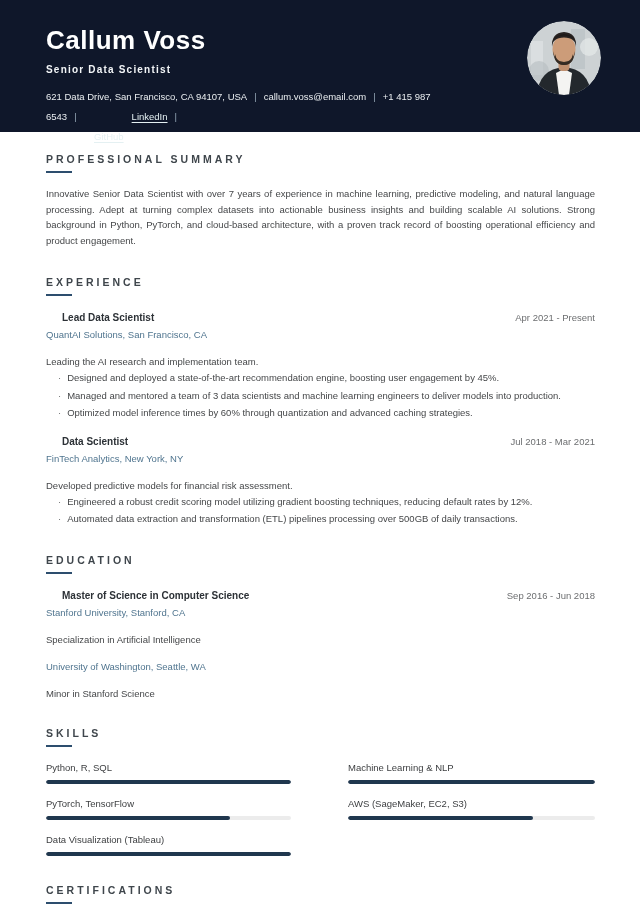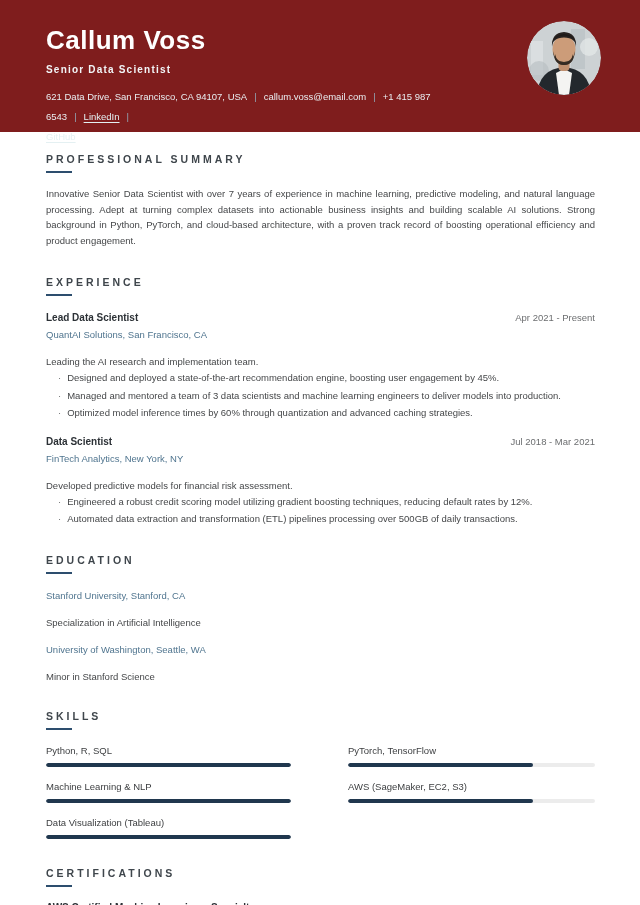--- a/index.html
+++ b/index.html
@@ -12,21 +12,21 @@
     position: relative;
     width: 640px;
     height: 905px;
     background: #ffffff;
     overflow: hidden;
   }
 
   
   .header {
     position: relative;
-    background: #7f1d1d;
+    background: #0f172a;
     color: #ffffff;
     padding: 26px 40px 18px 46px;
     height: 132px;
   }
   .header-name {
     font-size: 26px;
     font-weight: 700;
     letter-spacing: 0.5px;
     color: #ffffff;
     line-height: 1.1;
@@ -46,20 +46,21 @@
     max-width: 470px;
   }
   .header-contact .sep {
     color: #93a6b4;
     margin: 0 7px;
   }
   .header-contact a {
     color: #e4f0f2;
     text-decoration: underline;
     text-underline-offset: 2px;
+    margin-left: 48px;
   }
   .avatar-wrap {
     position: absolute;
     top: 21px;
     right: 39px;
     width: 74px;
     height: 74px;
     border-radius: 50%;
     overflow: hidden;
   }
@@ -89,20 +90,21 @@
     color: #454749;
     text-align: justify;
   }
 
   
   .entry { margin-top: 16px; }
   .entry-head {
     display: flex;
     justify-content: space-between;
     align-items: center;
+    margin-left: 16px;
   }
   .entry-title {
     font-size: 10px;
     font-weight: 700;
     color: #2c3136;
   }
   .entry-dates {
     font-size: 9.5px;
     color: #6c6e70;
     white-space: nowrap;
@@ -259,20 +261,24 @@
             </div>
         </div>
       </div>
     </section>
 
     <section class="section">
       <h2 class="section-heading">EDUCATION</h2>
       <div class="section-rule"></div>
 
       <div class="entry">
+        <div class="entry-head">
+          <span class="entry-title">Master of Science in Computer Science</span>
+          <span class="entry-dates">Sep 2016 - Jun 2018</span>
+        </div>
         <div class="entry-org">Stanford University, Stanford, CA</div>
         <div class="entry-desc">Specialization in Artificial Intelligence</div>
       </div>
 
       <div class="entry">
         <div class="entry-org">University of Washington, Seattle, WA</div>
         <div class="entry-desc">Minor in Stanford Science</div>
       </div>
     </section>
 
@@ -281,29 +287,29 @@
       <div class="section-rule"></div>
 
       <div class="skills-grid">
         <div class="skill">
           <div class="skill-label">Python, R, SQL</div>
           <div class="skill-track">
               <div class="skill-fill" style="width: 100%;"></div>
             </div>
         </div>
         <div class="skill">
+          <div class="skill-label">Machine Learning &amp; NLP</div>
+          <div class="skill-track">
+              <div class="skill-fill" style="width: 100%;"></div>
+            </div>
+        </div>
+        <div class="skill">
           <div class="skill-label">PyTorch, TensorFlow</div>
           <div class="skill-track">
               <div class="skill-fill" style="width: 75%;"></div>
-            </div>
-        </div>
-        <div class="skill">
-          <div class="skill-label">Machine Learning &amp; NLP</div>
-          <div class="skill-track">
-              <div class="skill-fill" style="width: 100%;"></div>
             </div>
         </div>
         <div class="skill">
           <div class="skill-label">AWS (SageMaker, EC2, S3)</div>
           <div class="skill-track">
               <div class="skill-fill" style="width: 75%;"></div>
             </div>
         </div>
         <div class="skill">
           <div class="skill-label">Data Visualization (Tableau)</div>

